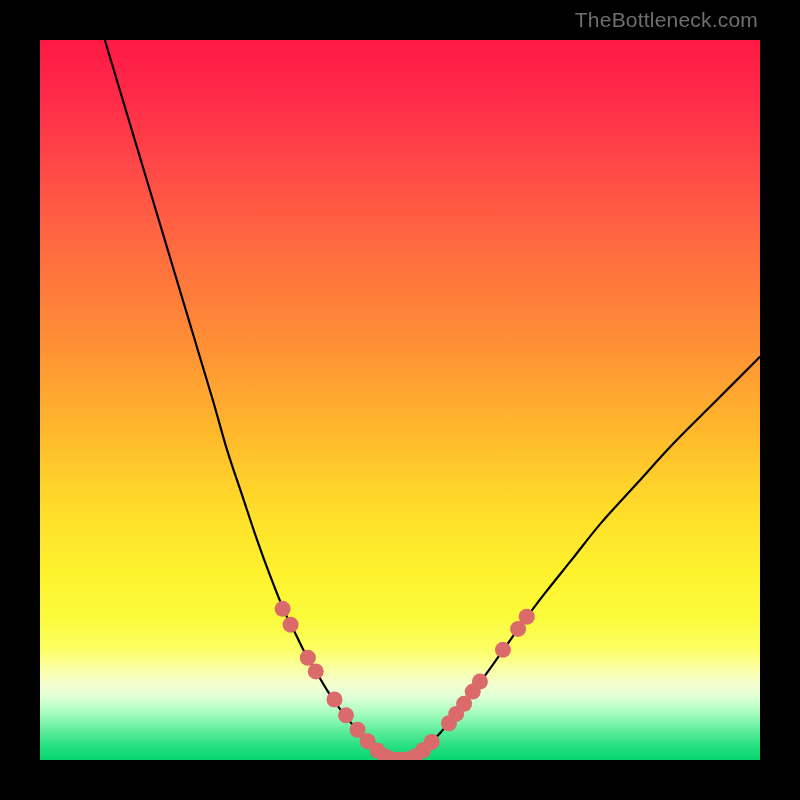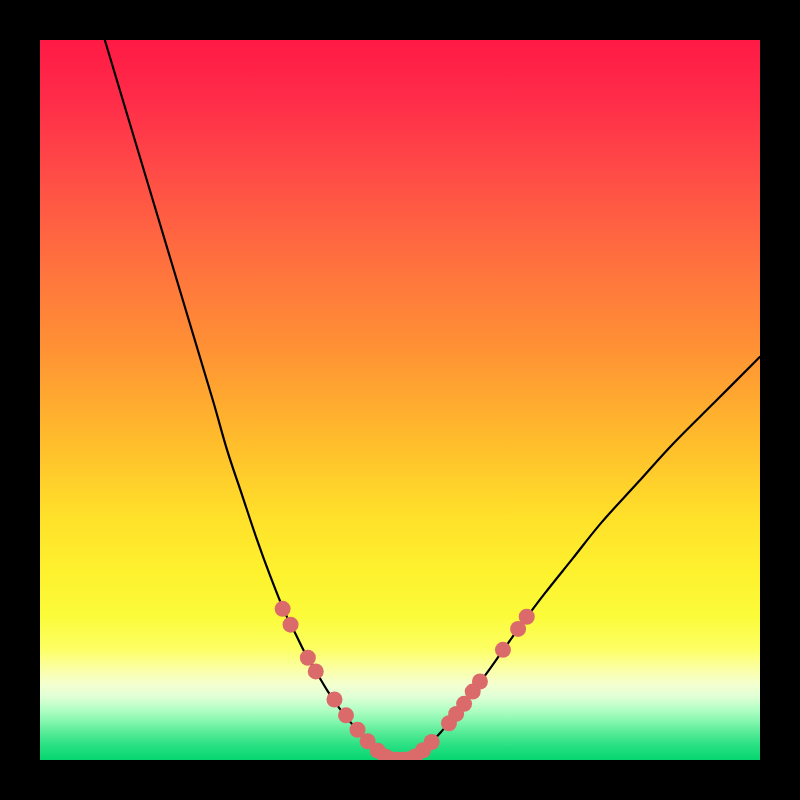--- a/index.html
+++ b/index.html
@@ -40,20 +40,21 @@
   svg.curves {
     position: absolute;
     inset: 0;
   }
 </style>
 </head>
 <body>
 
 <div class="frame">
 
+  <div class="watermark">TheBottleneck.com</div>
 
   <div class="plot-area">
     <svg class="gradient" viewBox="0 0 720 720" preserveAspectRatio="none">
       <defs>
         <linearGradient id="bg-grad" x1="0" y1="0" x2="0" y2="1">
             <stop offset="0%" stop-color="#ff1a45"></stop>
             <stop offset="8%" stop-color="#ff2b49"></stop>
             <stop offset="18%" stop-color="#ff4a47"></stop>
             <stop offset="30%" stop-color="#ff6e3f"></stop>
             <stop offset="42%" stop-color="#ff8f35"></stop>

